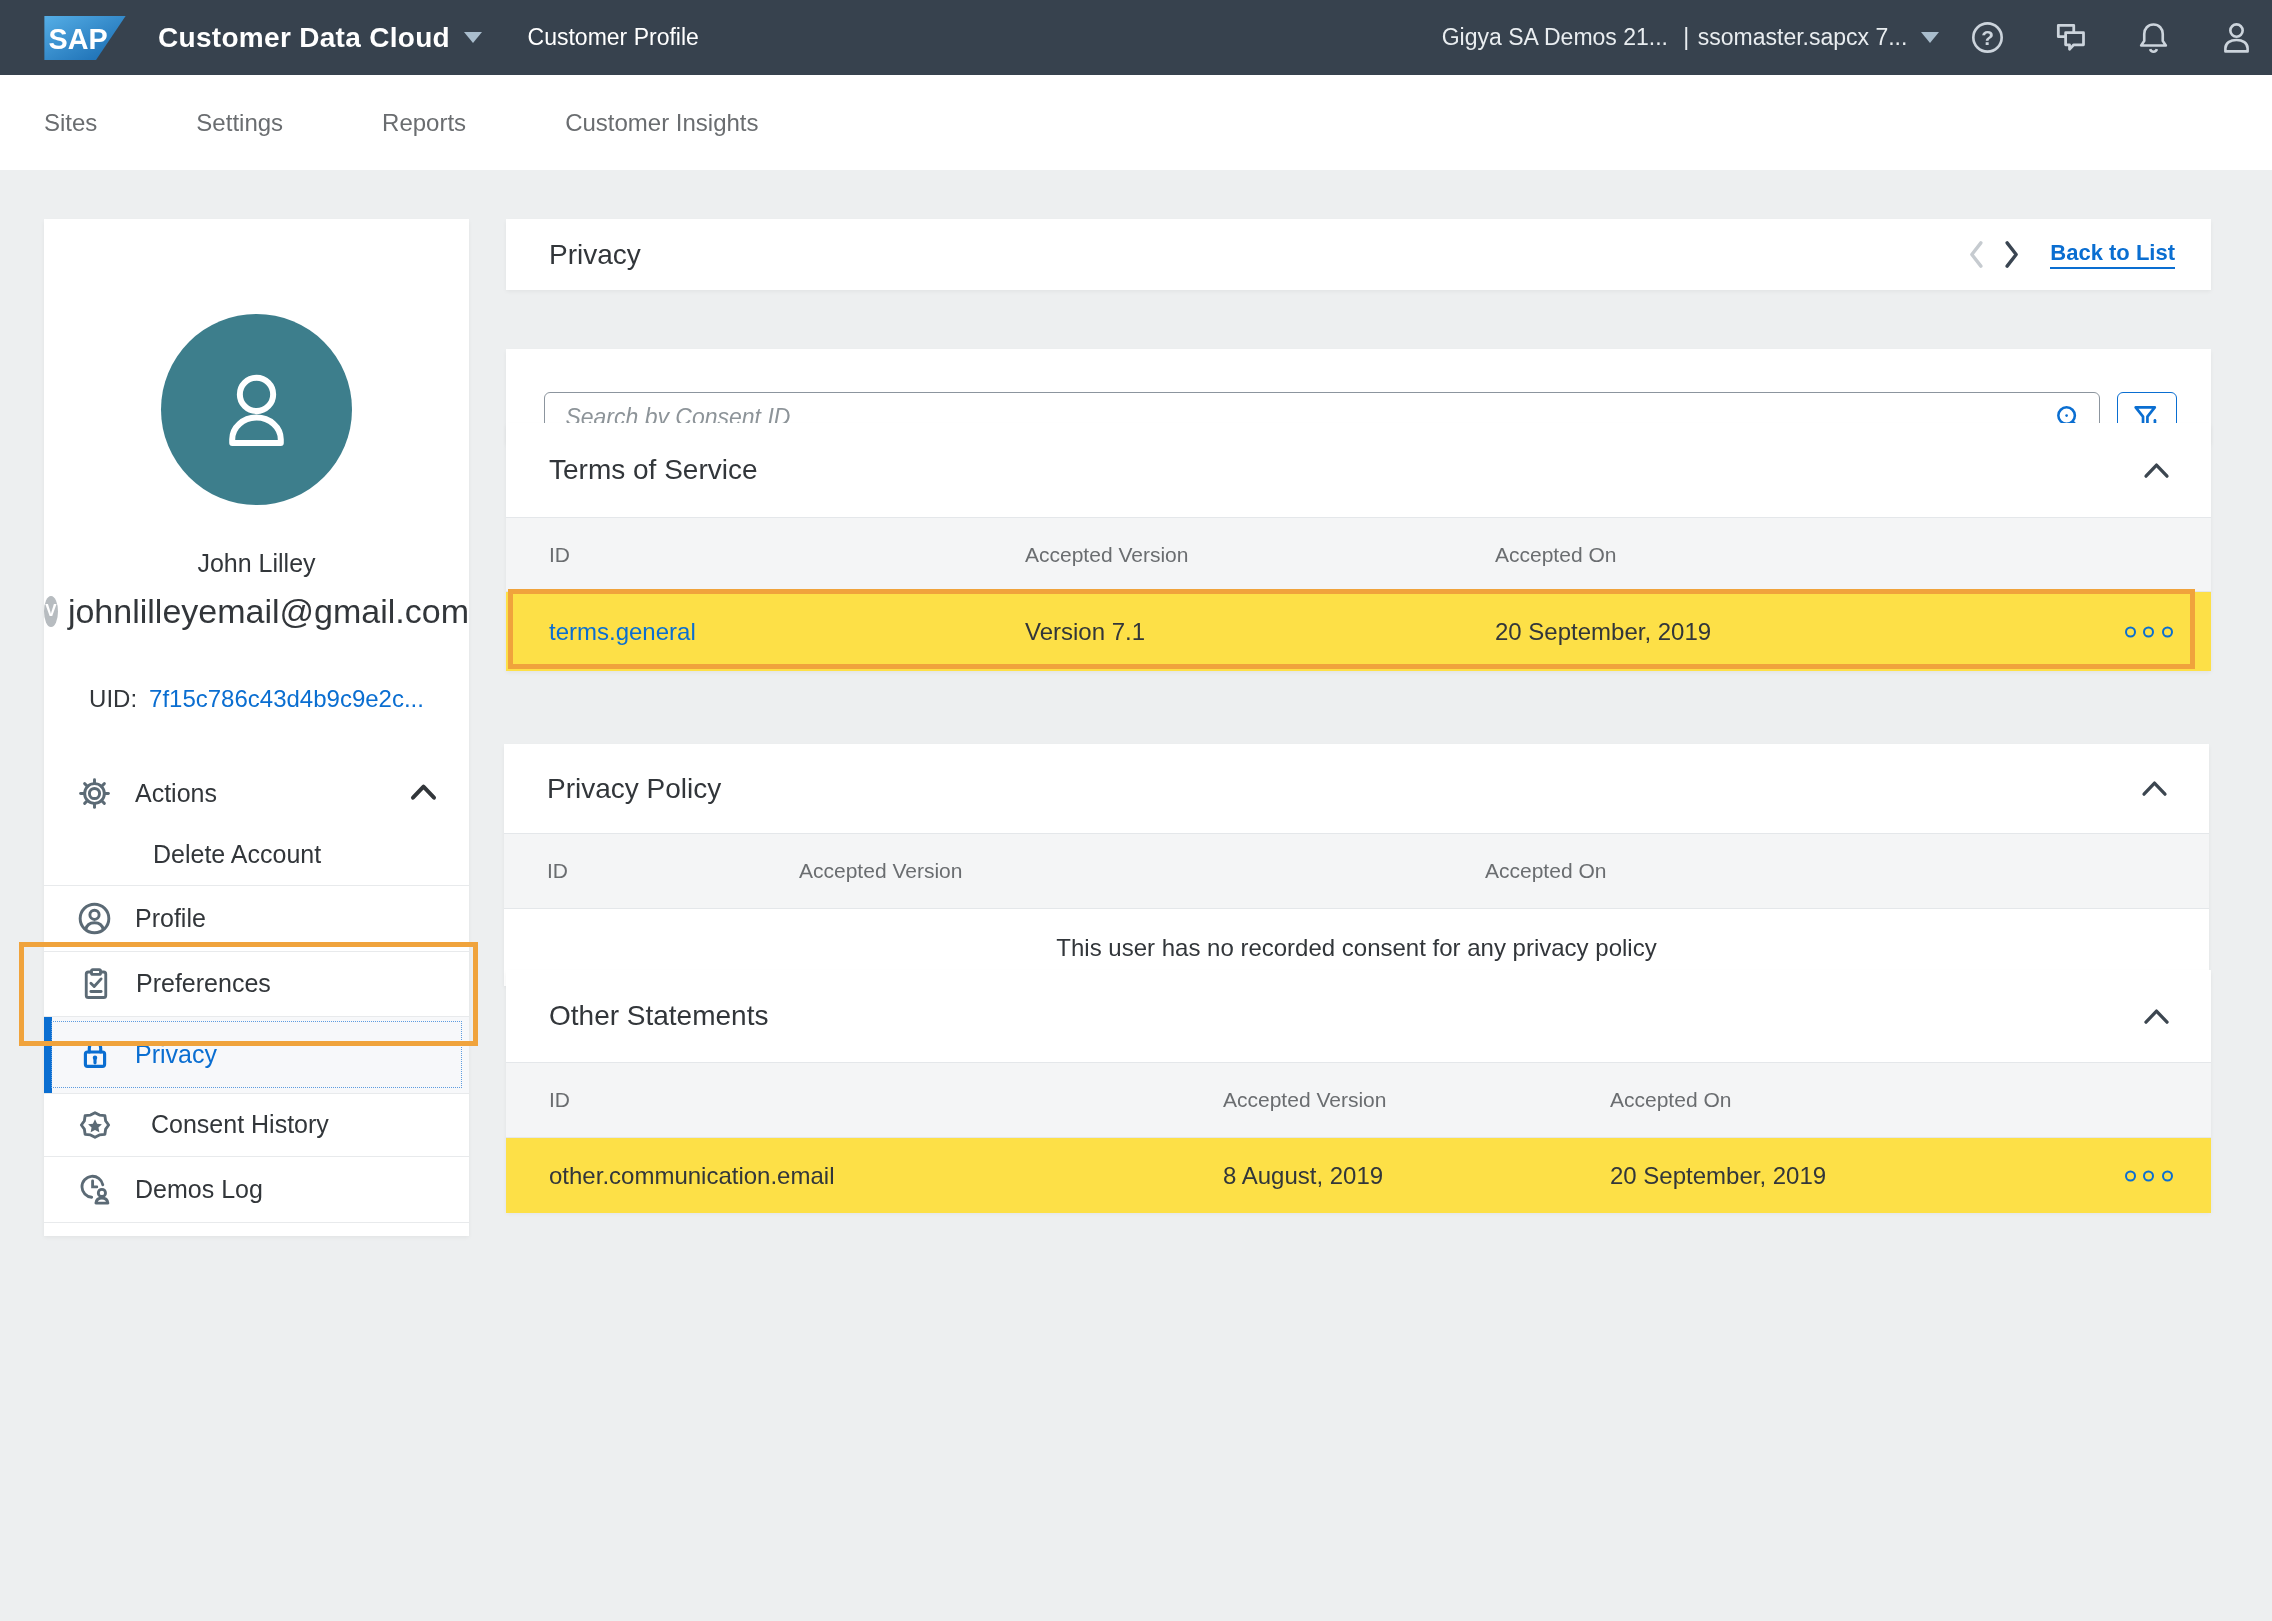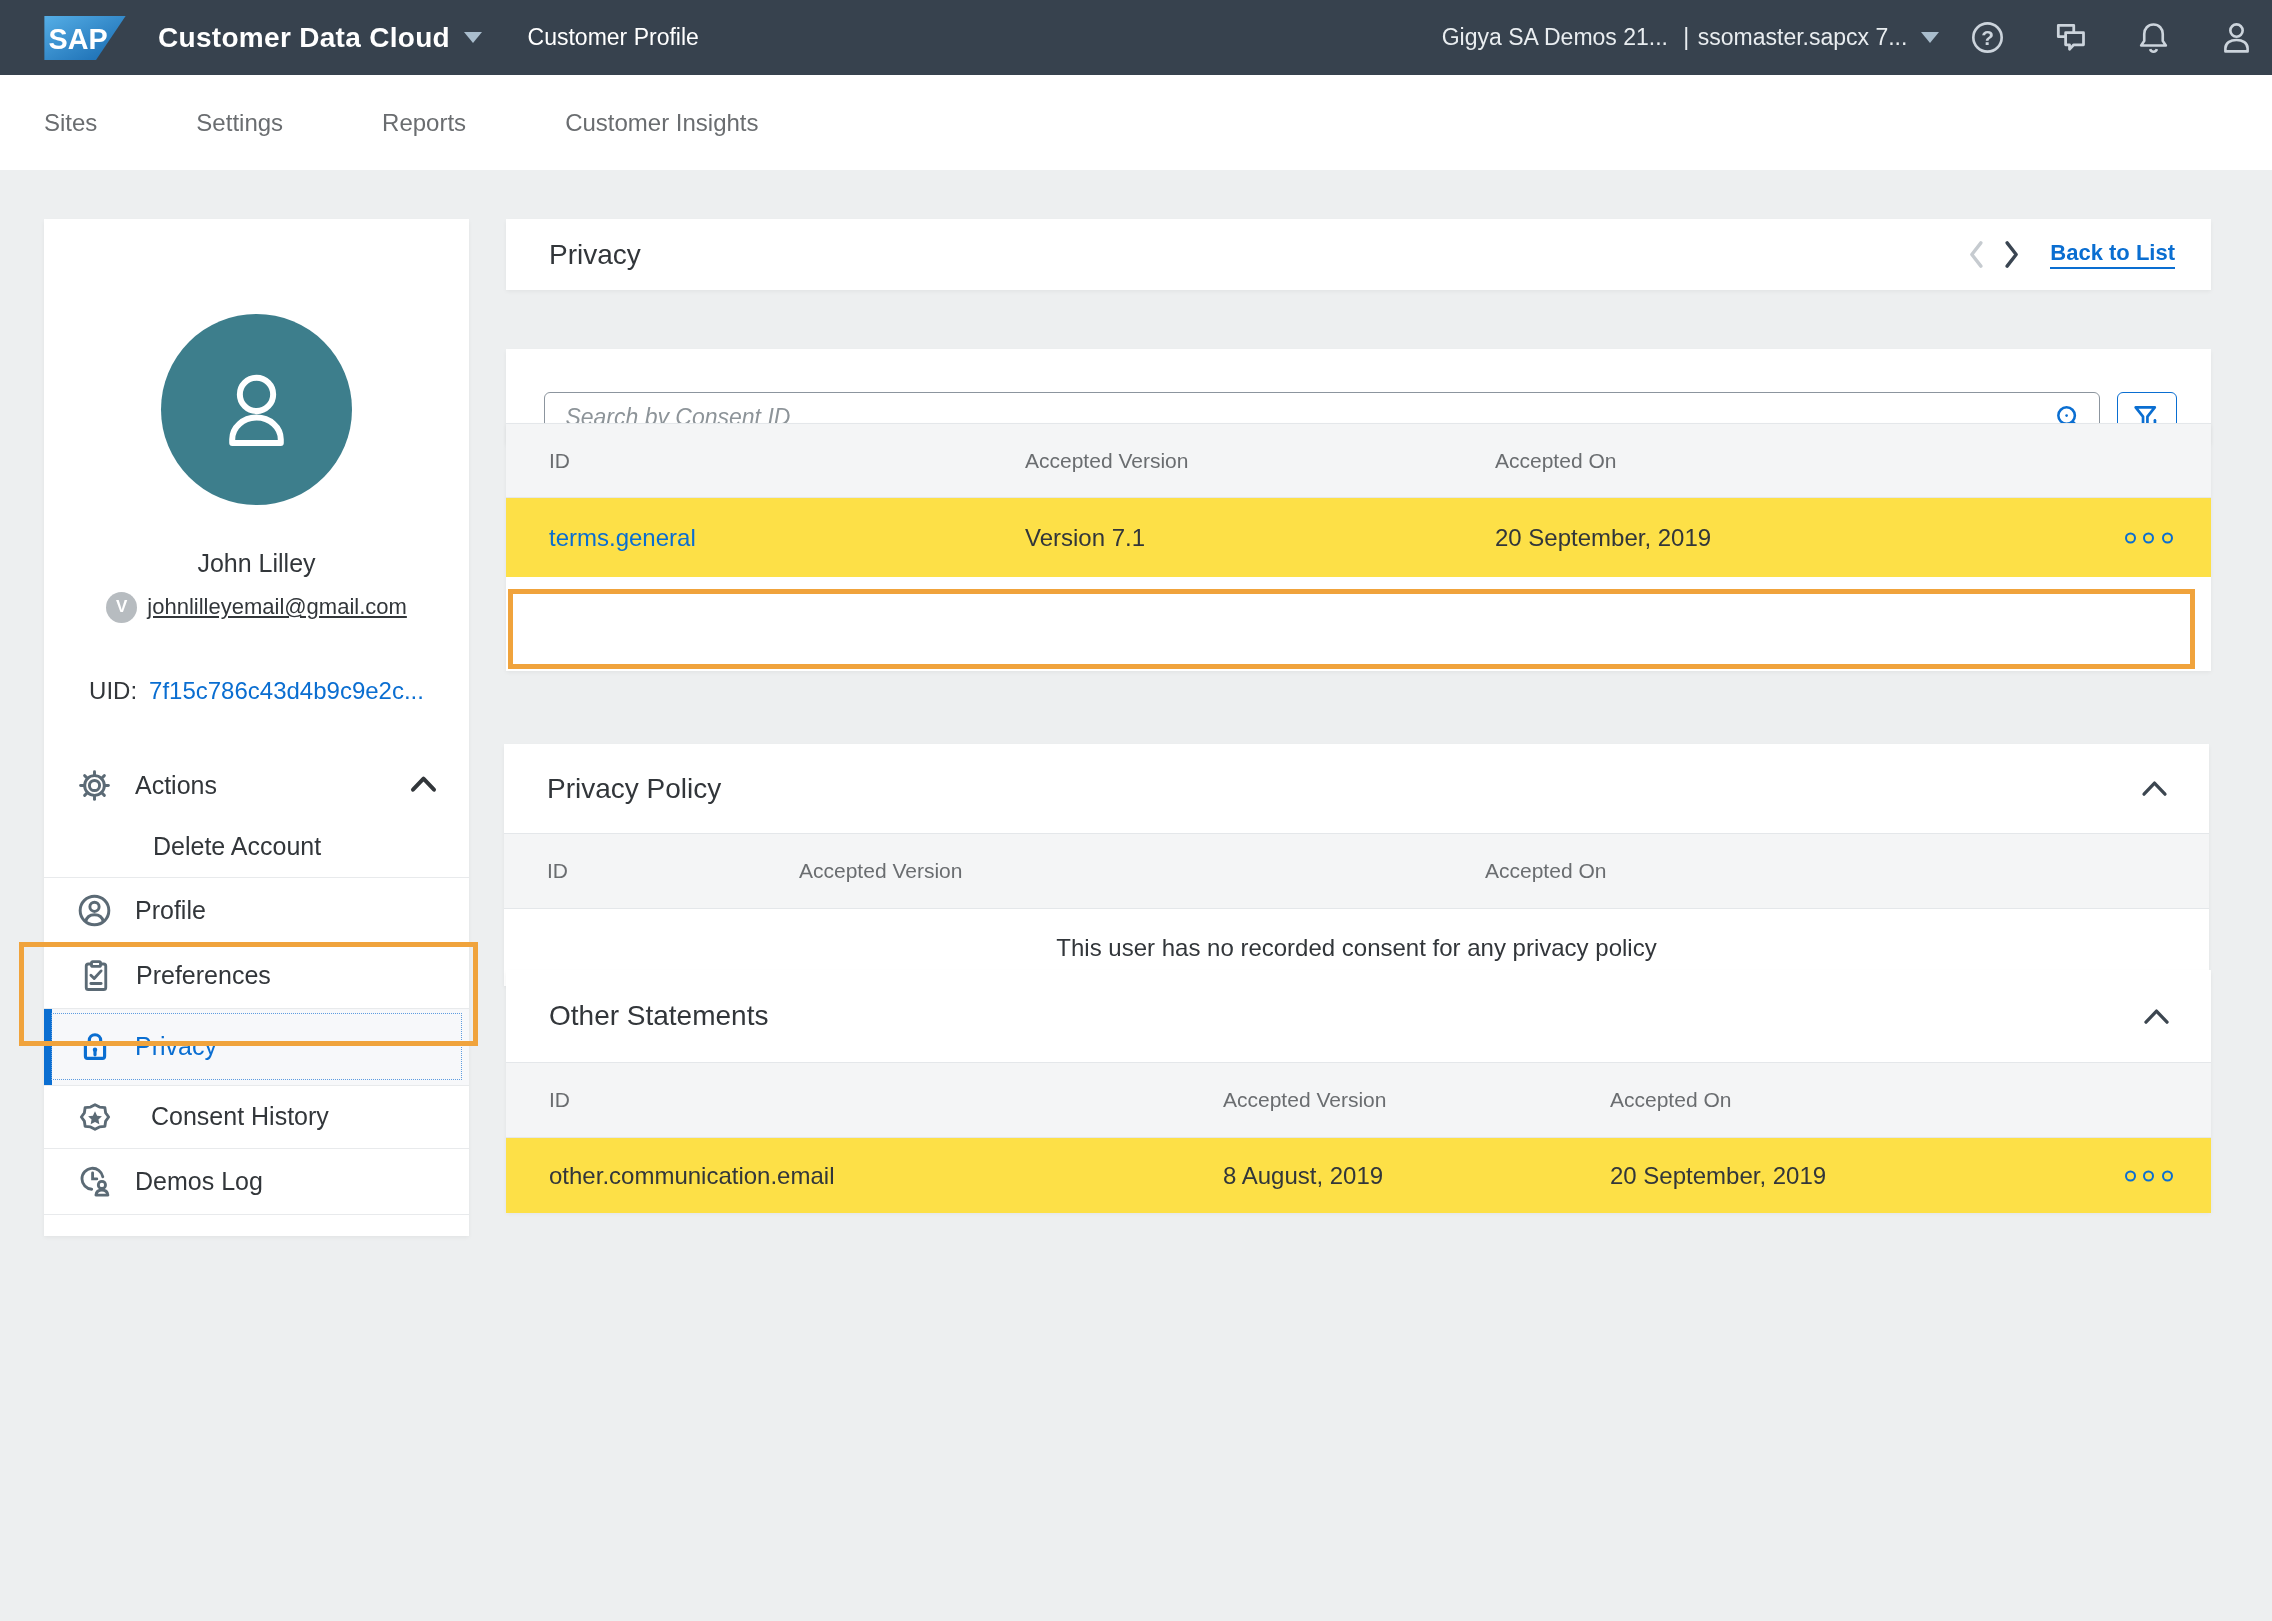--- a/index.html
+++ b/index.html
@@ -39,21 +39,21 @@
 
   
   .card { position:absolute; background:#ffffff; box-shadow:0 1.7px 4.3px rgba(0,0,0,.05); }
 
   
   .sidebar { left:44px; top:219px; width:425px; height:1017px; }
   .avatar { width:191px; height:191px; border-radius:50%; background:#3d7e8c; margin:95px auto 0; display:flex; align-items:center; justify-content:center; }
   .user-name { margin-top:44px; text-align:center; font-size:25px; color:#32363a; }
   .email-row { margin-top:13.6px; display:flex; align-items:center; justify-content:center; gap:10.2px; }
   .email-badge { width:31px; height:31px; border-radius:50%; background:#b7bcc0; color:#ffffff; font-size:17px; font-weight:700; display:flex; align-items:center; justify-content:center; }
-  .email-text { font-size:22px; color:#32363a;text-decoration:underline; }
+  .email-text { font-size:34px; color:#32363a; }
   .uid-row { margin-top:54px; text-align:center; font-size:24px; }
   .uid-label { color:#32363a; margin-right:12px; }
   .uid-value { color:#0a6ed1; cursor:pointer; }
 
   .menu { margin-top:49px; }
   .menu-item { position:relative; height:65px; display:flex; align-items:center; padding-left:32px; font-size:25px; color:#32363a; cursor:pointer; }
   .menu-item .mi-icon { width:37px; height:37px; display:flex; align-items:center; justify-content:center; }
   .menu-item .mi-label { margin-left:22px; }
   .menu-item.sub { padding-left:109px; height:61px; }
   .menu-item .row-chevron { position:absolute; right:31px; top:50%; transform:translateY(-50%); }
@@ -293,20 +293,28 @@
   <button class="filter-btn">
     <svg width="34" height="34" viewBox="0 0 24 24" fill="none" stroke="#0a6ed1" stroke-width="1.9" stroke-linecap="round" stroke-linejoin="round">
       <path d="M4,4.5 h13.5 l-5.2,6.5 v7.5 l-3.1,-2.3 v-5.2 z"></path>
       <line x1="17.6" y1="13.6" x2="17.6" y2="20"></line>
       <line x1="14.4" y1="16.8" x2="20.8" y2="16.8"></line>
     </svg>
   </button>
 </div>
 
 <section class="card tos-card">
+  <div class="section-head" style="height:94px;">
+    <div class="section-title">Terms of Service</div>
+    <span class="collapse-btn">
+      <svg width="29" height="18.7" viewBox="0 0 24 16" fill="none" stroke="#3c4650" stroke-width="2.8" stroke-linecap="round" stroke-linejoin="round">
+          <polyline points="3,13 12,3.5 21,13"></polyline>
+        </svg>
+    </span>
+  </div>
   <div class="thead">
     <span class="cell tos-c1">ID</span>
     <span class="cell tos-c2">Accepted Version</span>
     <span class="cell tos-c3">Accepted On</span>
   </div>
   <div class="trow">
     <span class="cell tos-c1 link">terms.general</span>
     <span class="cell tos-c2">Version 7.1</span>
     <span class="cell tos-c3">20 September, 2019</span>
     <span class="overflow">

